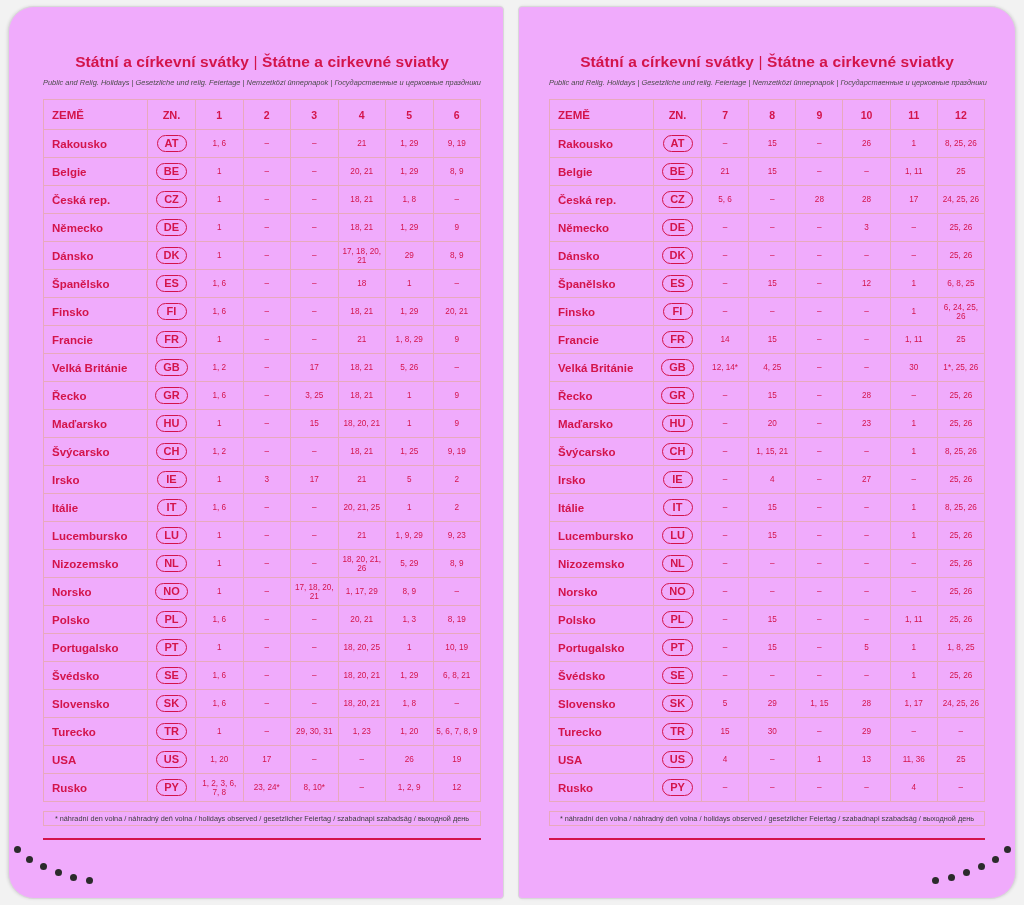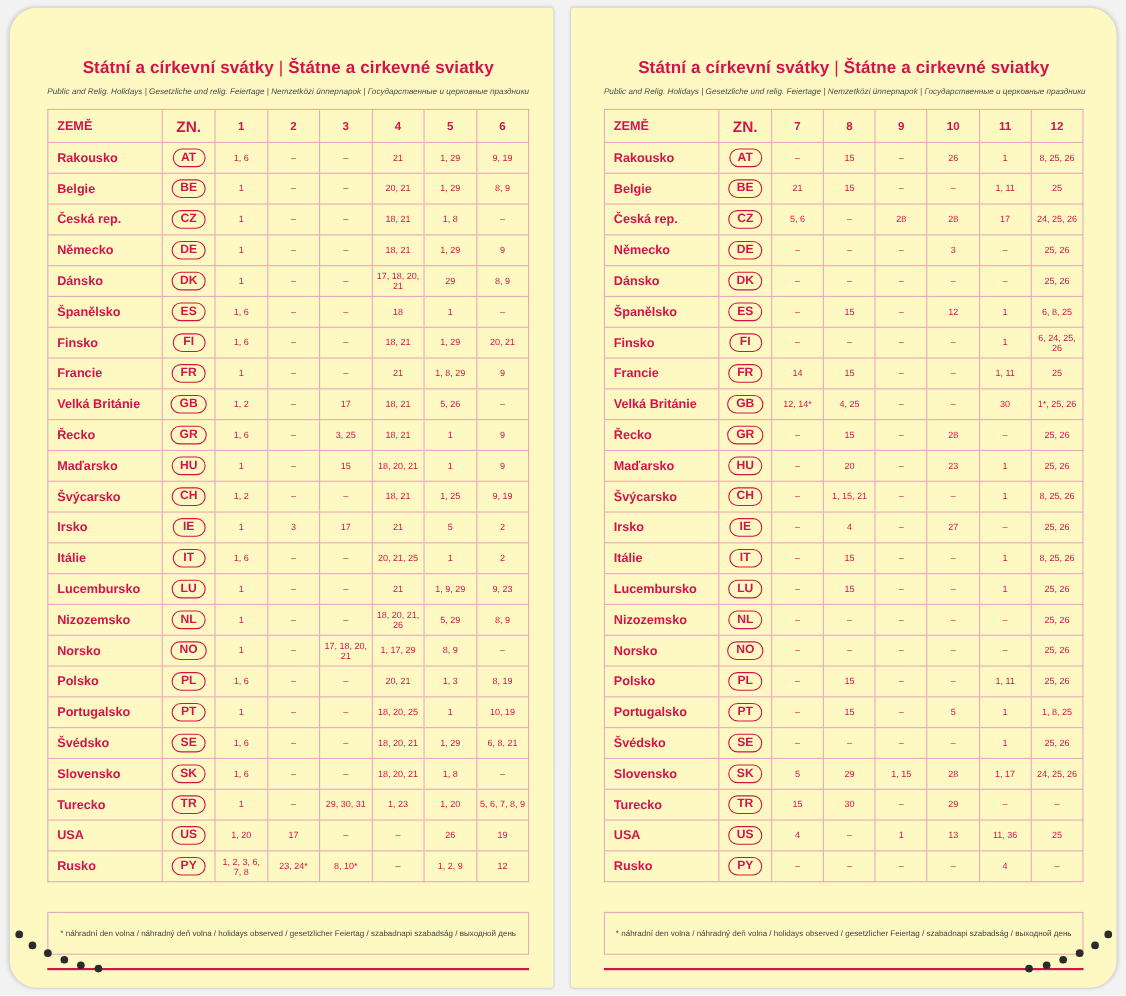--- a/index.html
+++ b/index.html
@@ -10,21 +10,21 @@
     font-family: "Liberation Sans", sans-serif;
   }
   .page {
     position: relative;
     width: 1024px; height: 905px;
     background: #f2f2f2;
     overflow: hidden;
   }
   .sheet {
     position: absolute;
-    background: #fef9c3;
+    background: #f0abfc;
     border: 1px solid #d8d8d8;
   }
   .sheet-left {
     left: 8px; top: 6px;
     width: 496px; height: 893px;
     border-radius: 26px 4px 4px 26px;
     box-shadow: -1px 0 3px rgba(0,0,0,0.10);
   }
   .sheet-right {
     left: 518px; top: 6px;
@@ -80,42 +80,42 @@
     padding-left: 8px;
     font-size: 11.5px;
     font-weight: bold;
   }
   table.holidays th {
     font-size: 10.5px;
     font-weight: bold;
     height: 30px;
   }
   table.holidays th.country-h { font-size: 11.5px; }
-  table.holidays th.zn-h { font-size: 14px; }
+  table.holidays th.zn-h { font-size: 11px; }
 
   col.c-country { width: 104px; }
   col.c-zn { width: 48px; }
   col.c-m { width: auto; }
 
   .zn-badge {
     display: inline-block;
     border: 1.2px solid #d3144b;
     border-radius: 9px;
     padding: 1px 7px 2px 7px;
     font-size: 11px;
     font-weight: bold;
     line-height: 1.15;
     color: #d3144b;
     min-width: 30px;
   }
 
   .footnote {
-    margin-top: 27px;
+    margin-top: 9px;
     border: 1px solid #e8a9bd;
-    padding: 14px 8px;
+    padding: 2px 8px;
     color: #3d3d3d;
     font-size: 7.3px;
     text-align: center;
     white-space: nowrap;
     overflow: hidden;
   }
   .bottom-rule {
     margin-top: 12px;
     height: 1.5px;
     background: #d3144b;

